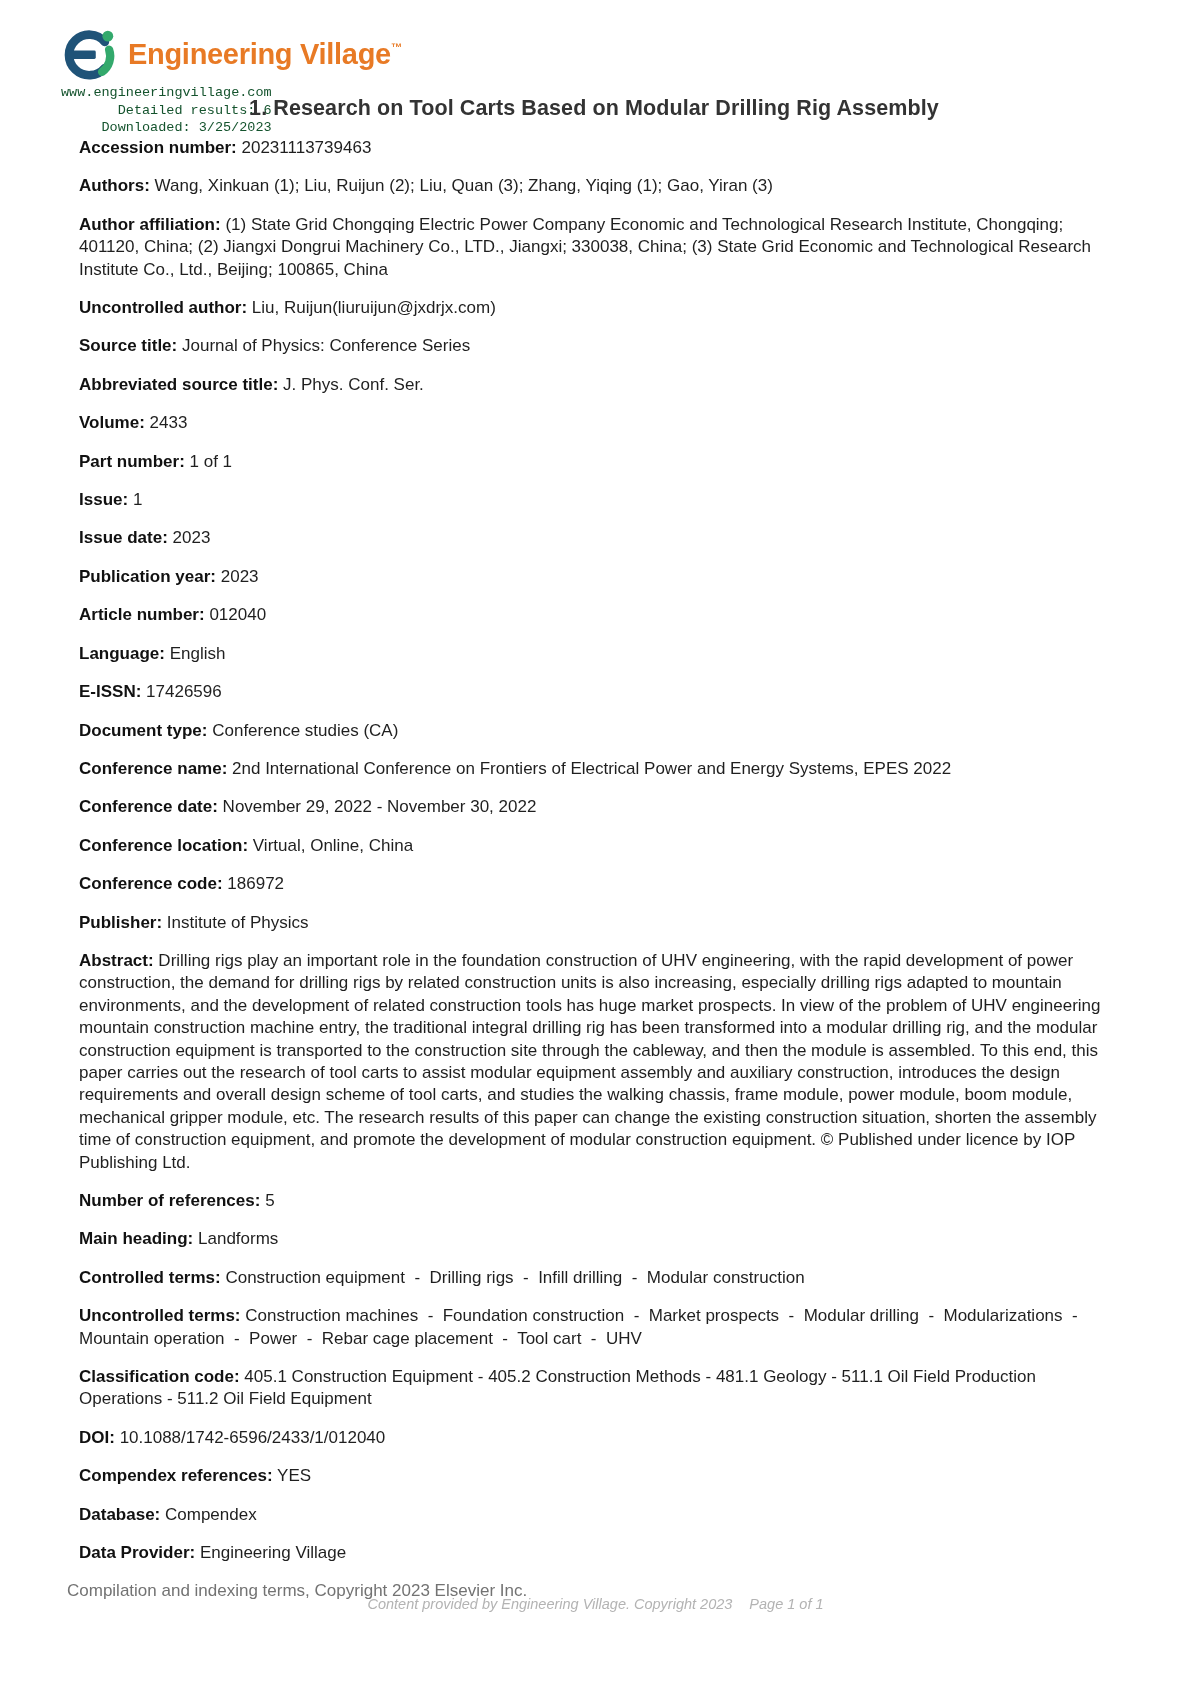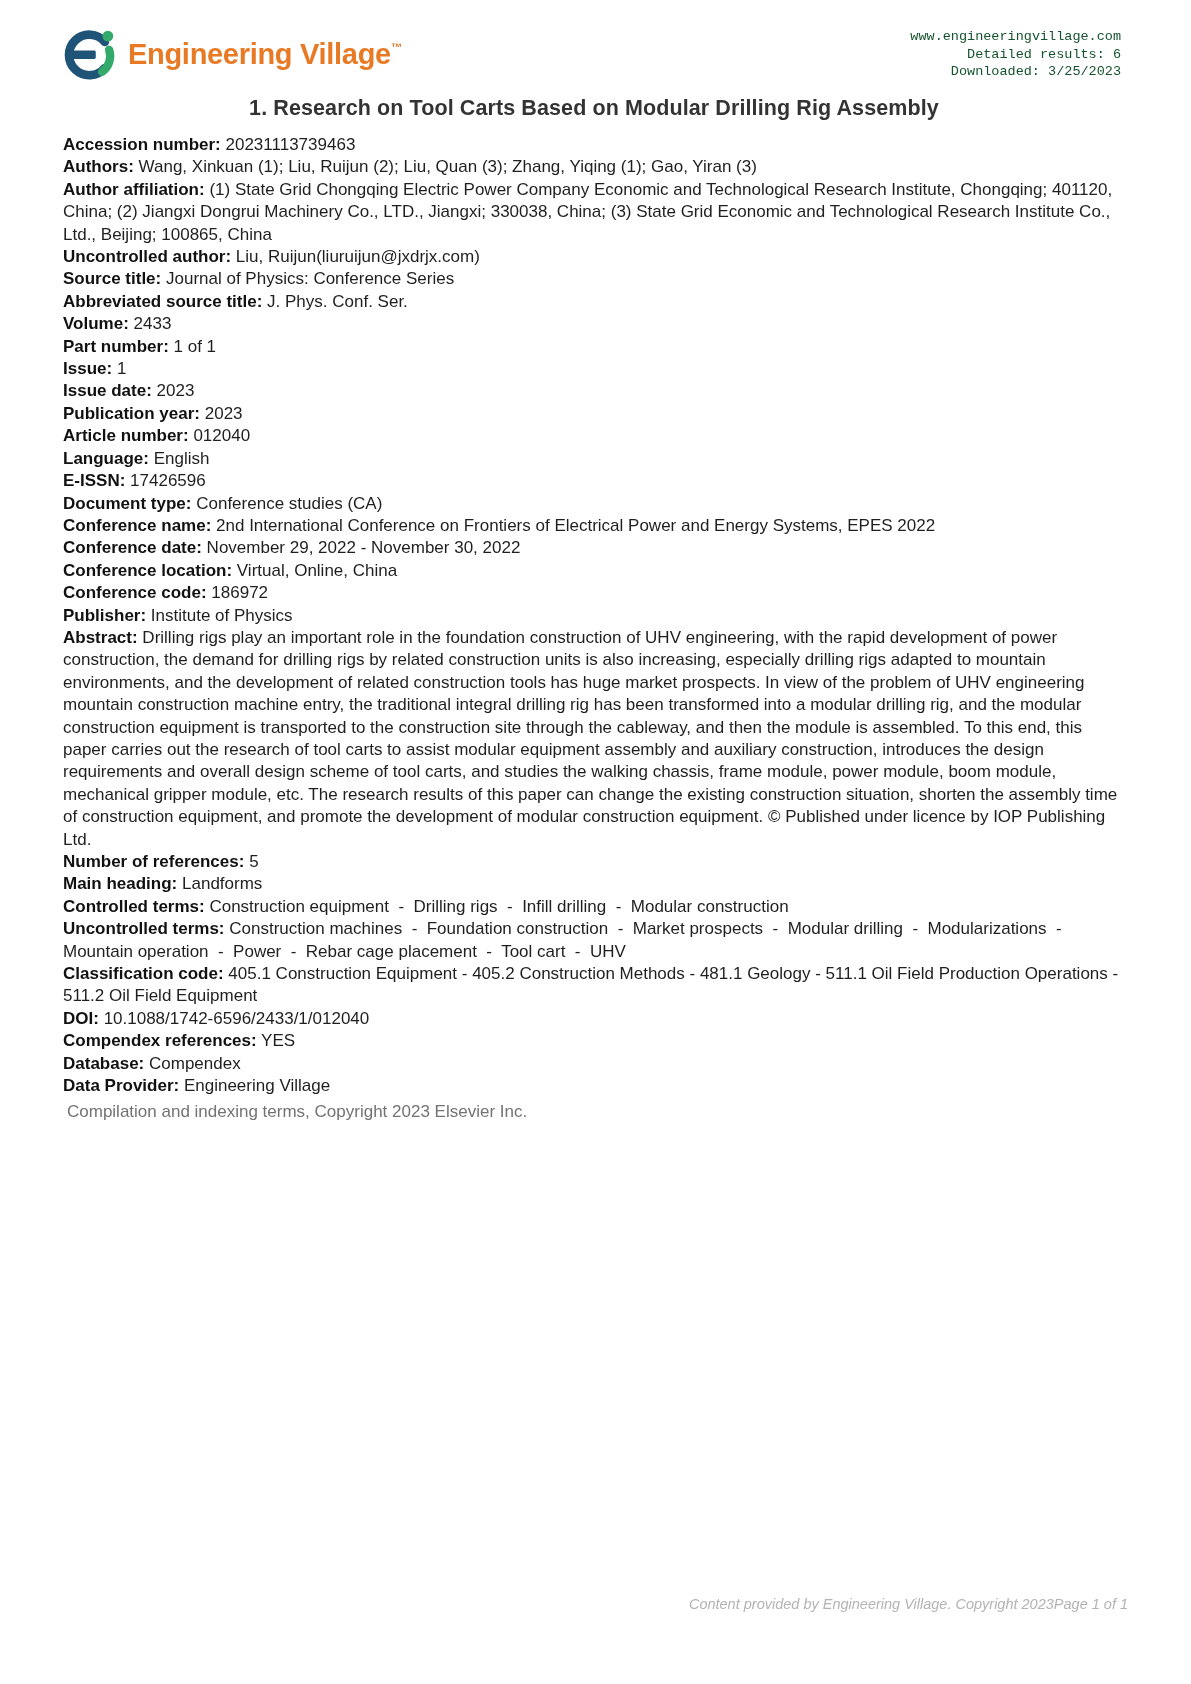--- a/index.html
+++ b/index.html
@@ -12,22 +12,23 @@
     font-family: "Liberation Sans", sans-serif;
     color: #222222;
     overflow: hidden;
   }
   .header {
     position: absolute;
     top: 26px;
     left: 61px;
     right: 70px;
     display: flex;
-    justify-content: space-between;
+    justify-content: center;
     align-items: flex-start;
+    flex-direction: column;
   }
   .logo { display: flex; align-items: center; gap: 11px; }
   .logo-icon { width: 56px; height: 56px; flex: 0 0 auto; }
   .logo-text {
     color: #E87A25;
     font-weight: bold;
     font-size: 29px;
     letter-spacing: -0.3px;
     white-space: nowrap;
   }
@@ -48,43 +49,44 @@
   }
   .doc-title {
     font-size: 21.5px;
     font-weight: bold;
     color: #333333;
     margin: 0 0 13px 0;
     letter-spacing: 0.1px;
     text-align: center;
   }
   .field {
-    margin: 0;
+    margin: 16px;
     font-size: 17px;
     line-height: 22.4px;
     color: #1f1f1f;
     white-space: pre-wrap;
   }
   .field b { font-weight: bold; color: #111111; }
   .closing-line {
     margin: 4px;
     font-size: 17px;
     line-height: 22.4px;
     color: #737373;
   }
   .footer {
     position: absolute;
     top: 1596px;
     left: 63px;
     right: 63px;
     display: flex;
-    justify-content: flex-end;
+    justify-content: center;
     font-size: 14.5px;
     font-style: italic;
     color: #B3B3B3;
+    gap: 17px;
   }
 </style>
 </head>
 <body>
 
 <div class="page">
 
   <div class="header">
     <div class="logo">
       <svg class="logo-icon" viewBox="0 0 58 58">

